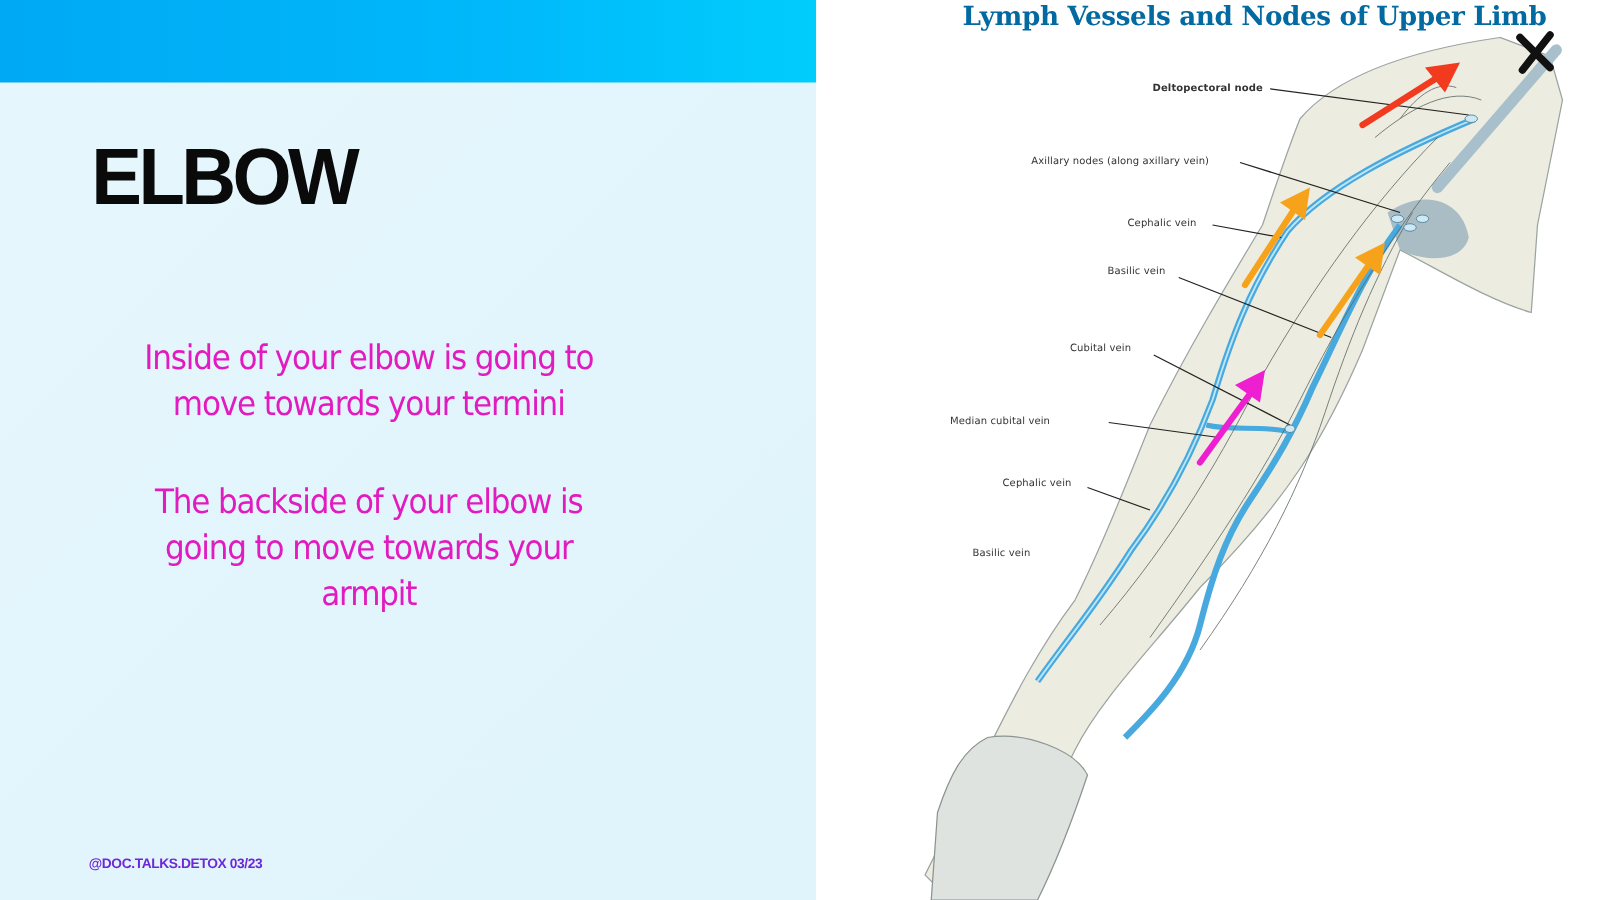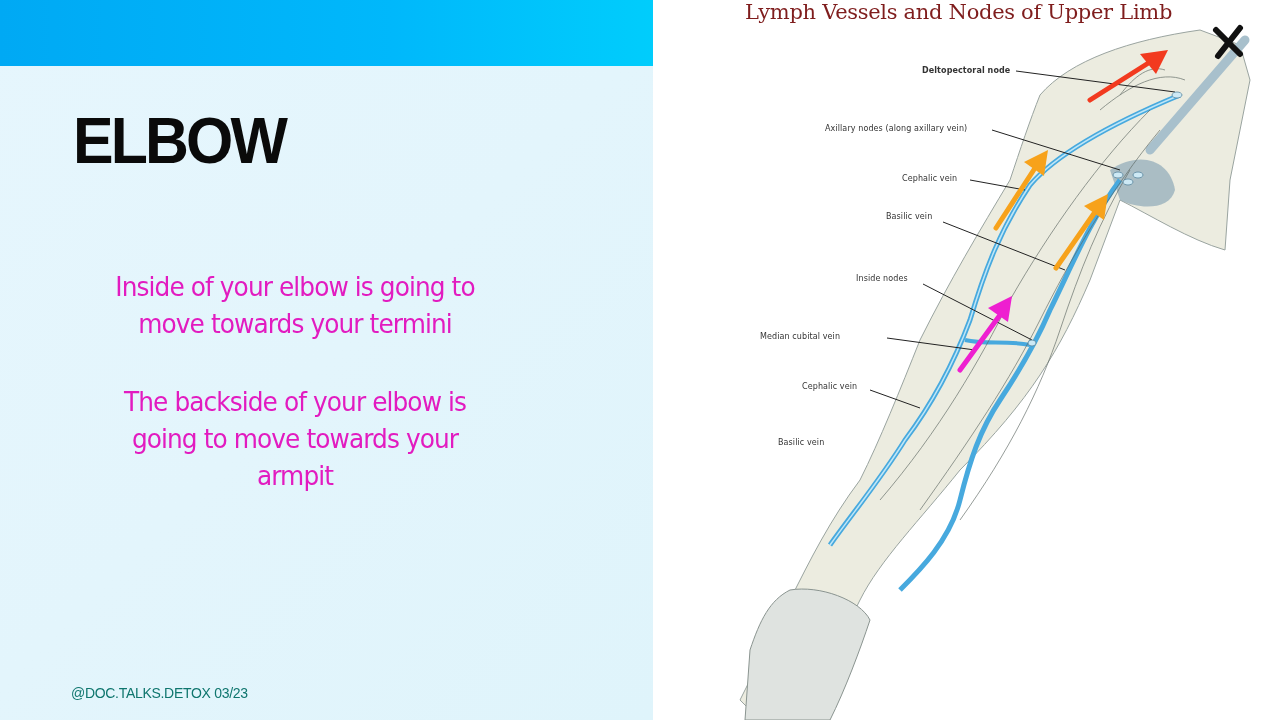--- a/index.html
+++ b/index.html
@@ -23,31 +23,31 @@
     .body-text {
       position: absolute; left: 80px; width: 430px; text-align: center;
       font-family: "DejaVu Sans", sans-serif; font-size: 27px; line-height: 37px;
       color: #e21bc0; letter-spacing: -1px;
       transform: scaleX(0.92); transform-origin: center;
     }
     .p1 { top: 268px; }
     .p2 { top: 383px; }
     .footer {
       position: absolute; left: 71px; top: 685px;
-      font-family: "Liberation Sans", sans-serif; font-size: 14px; font-weight: 400;
-      color: #0f766e; letter-spacing: -0.3px;
+      font-family: "Liberation Sans", sans-serif; font-size: 11px; font-weight: 700;
+      color: #6d28d9; letter-spacing: -0.3px;
     }
 
     .diagram {
       position: absolute; left: 653px; top: 0; width: 627px; height: 720px; background: #fff;
     }
     .diagram-title {
-      position: absolute; left: 745px; top: 0px;
-      font-family: "DejaVu Serif", serif; font-weight: 400; font-size: 21px;
-      color: #7f1d1d; letter-spacing: -0.3px; white-space: nowrap;
+      position: absolute; left: 770px; top: 0px;
+      font-family: "DejaVu Serif", serif; font-weight: 700; font-size: 21px;
+      color: #0369a1; letter-spacing: -0.3px; white-space: nowrap;
     }
     .label {
       position: absolute; font-family: "DejaVu Sans", sans-serif; font-size: 8px;
       color: #333; white-space: nowrap; letter-spacing: 0.1px;
     }
     svg.art { position: absolute; left: 0; top: 0; }
   </style>
 </head>
 <body>
 
@@ -130,16 +130,16 @@
     <line x1="1240" y1="28" x2="1218" y2="56"></line>
   </g>
 </svg>
 
 <div class="diagram-title">Lymph Vessels and Nodes of Upper Limb</div>
 
 <span class="label" style="left:922px; top:66px;font-weight:bold;">Deltopectoral node</span>
 <span class="label" style="left:825px; top:124px;text-align:center;">Axillary nodes (along axillary vein)</span>
 <span class="label" style="left:902px; top:174px;">Cephalic vein</span>
 <span class="label" style="left:886px; top:212px;">Basilic vein</span>
-<span class="label" style="left:856px; top:274px;">Inside nodes</span>
+<span class="label" style="left:856px; top:274px;">Cubital vein</span>
 <span class="label" style="left:760px; top:332px;">Median cubital vein</span>
 <span class="label" style="left:802px; top:382px;">Cephalic vein</span>
 <span class="label" style="left:778px; top:438px;">Basilic vein</span>
 
 </body></html>

